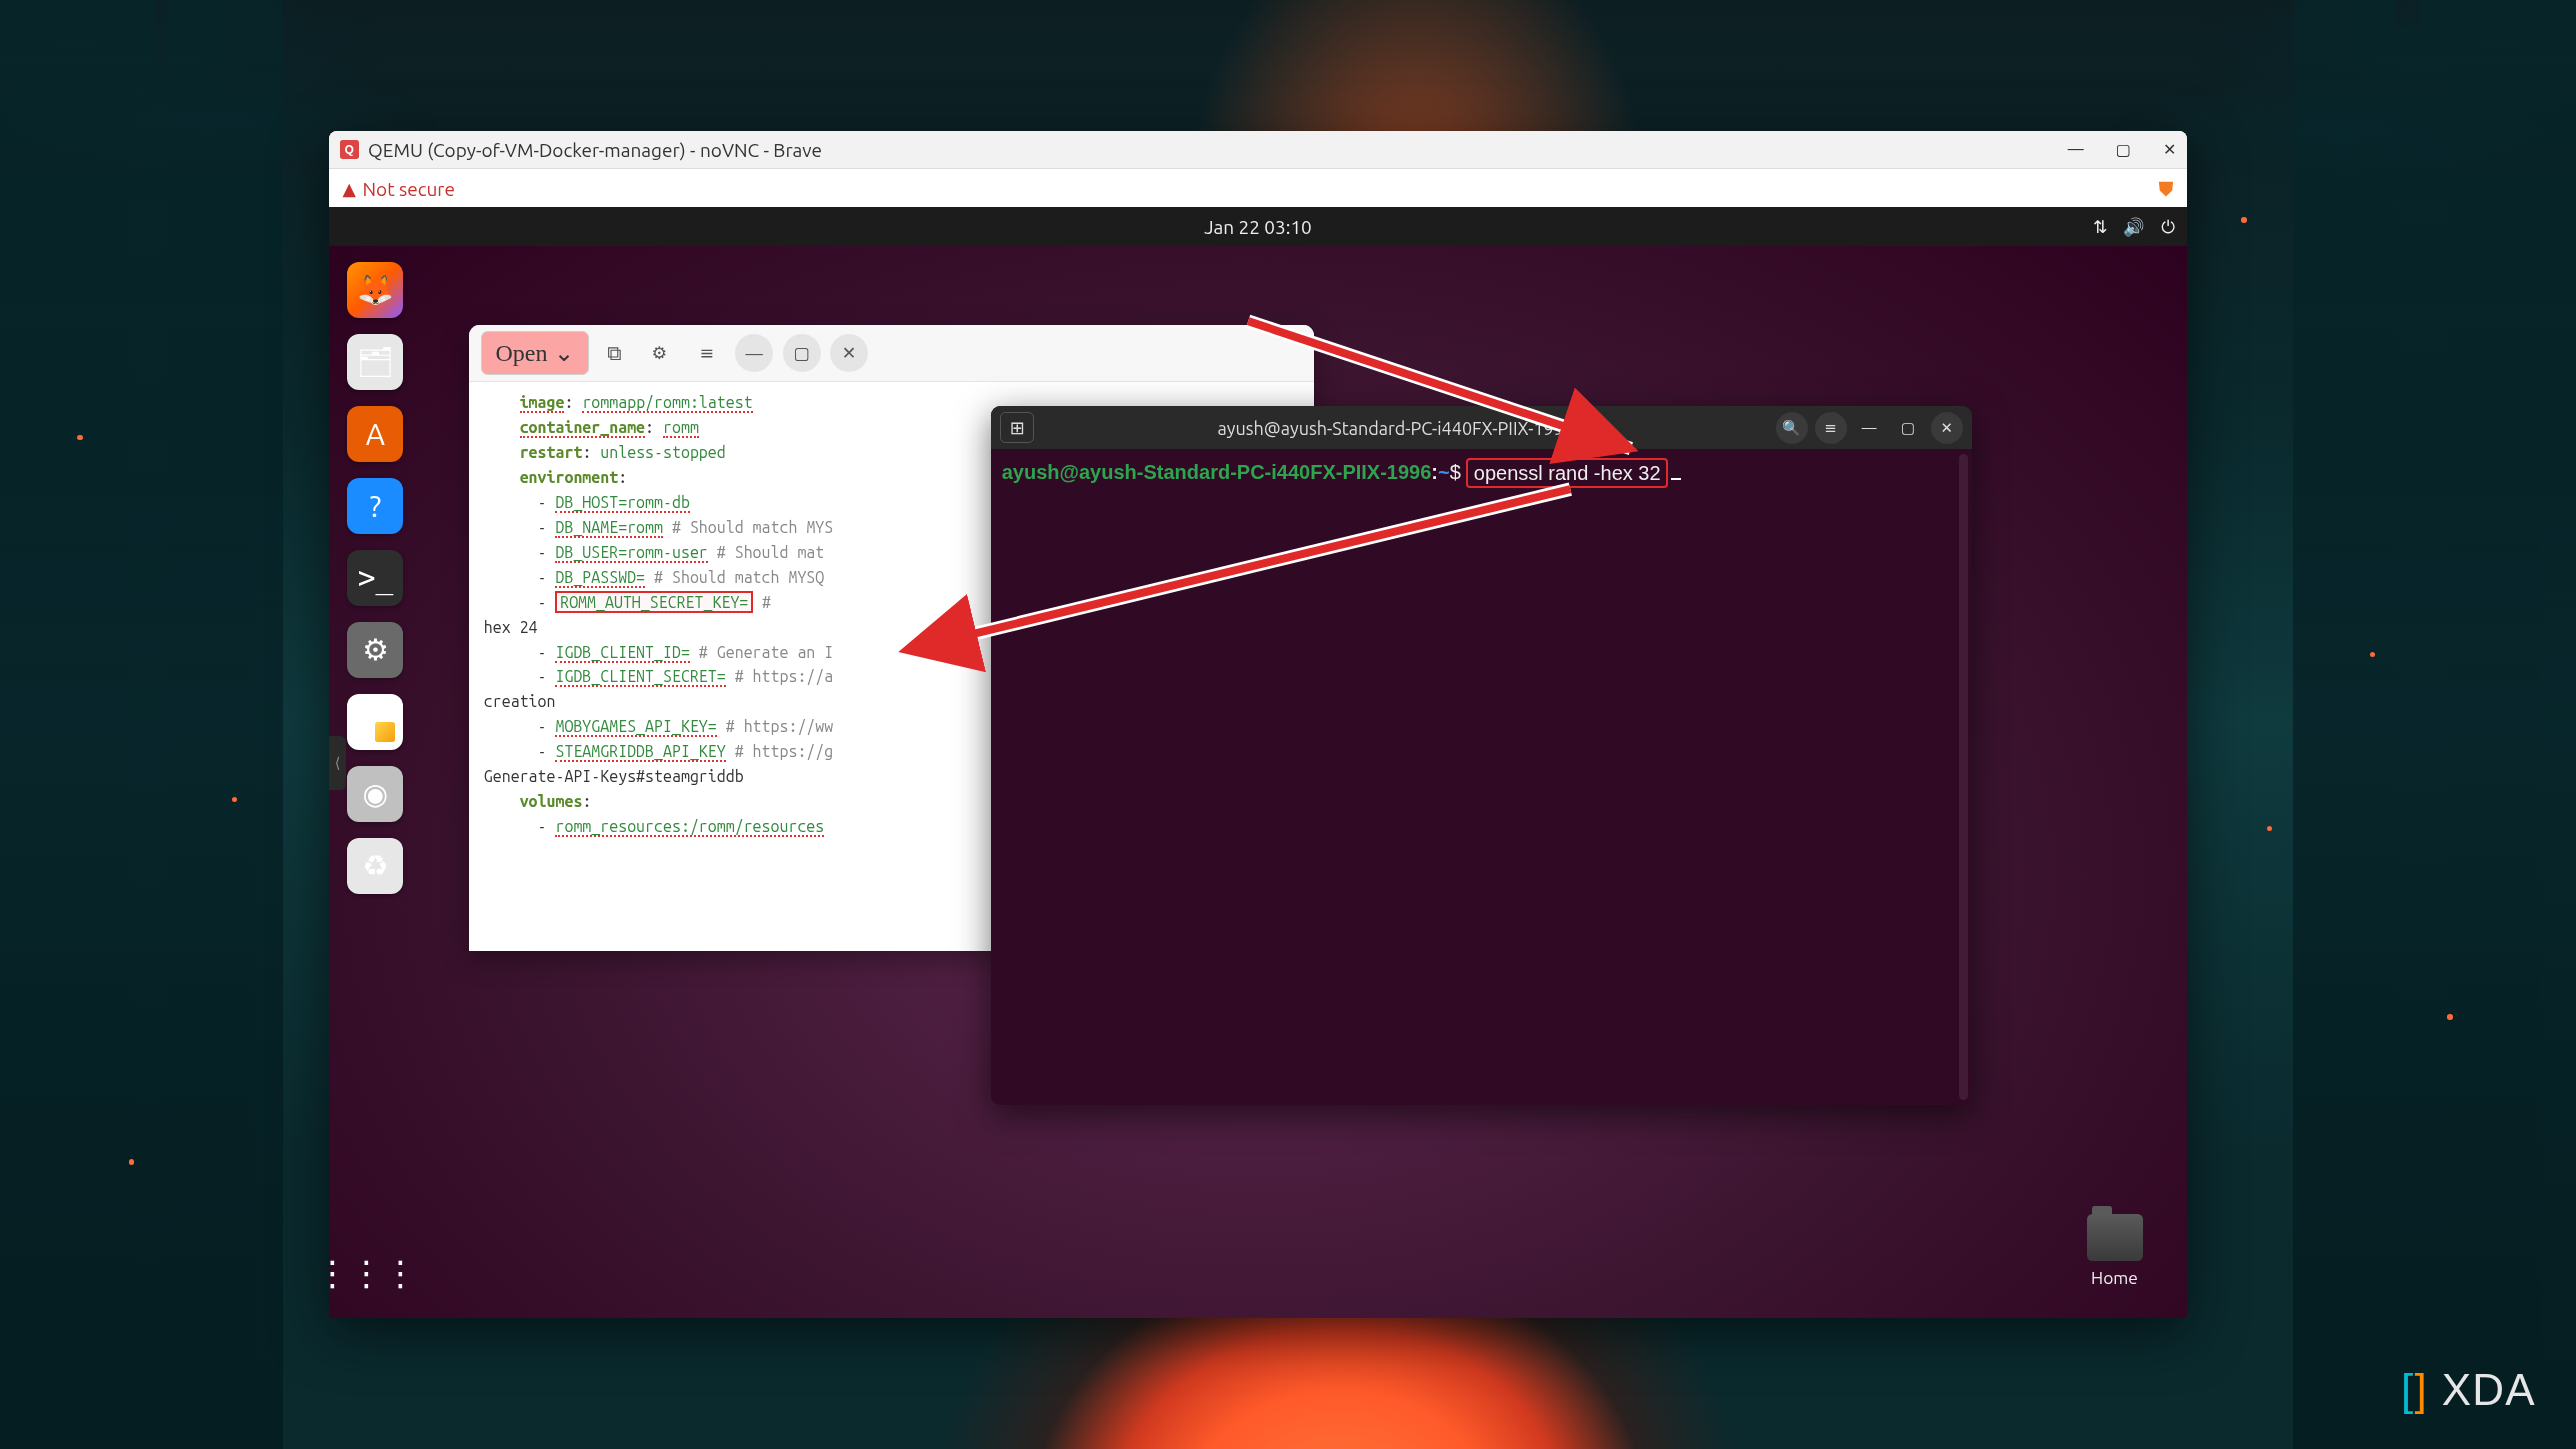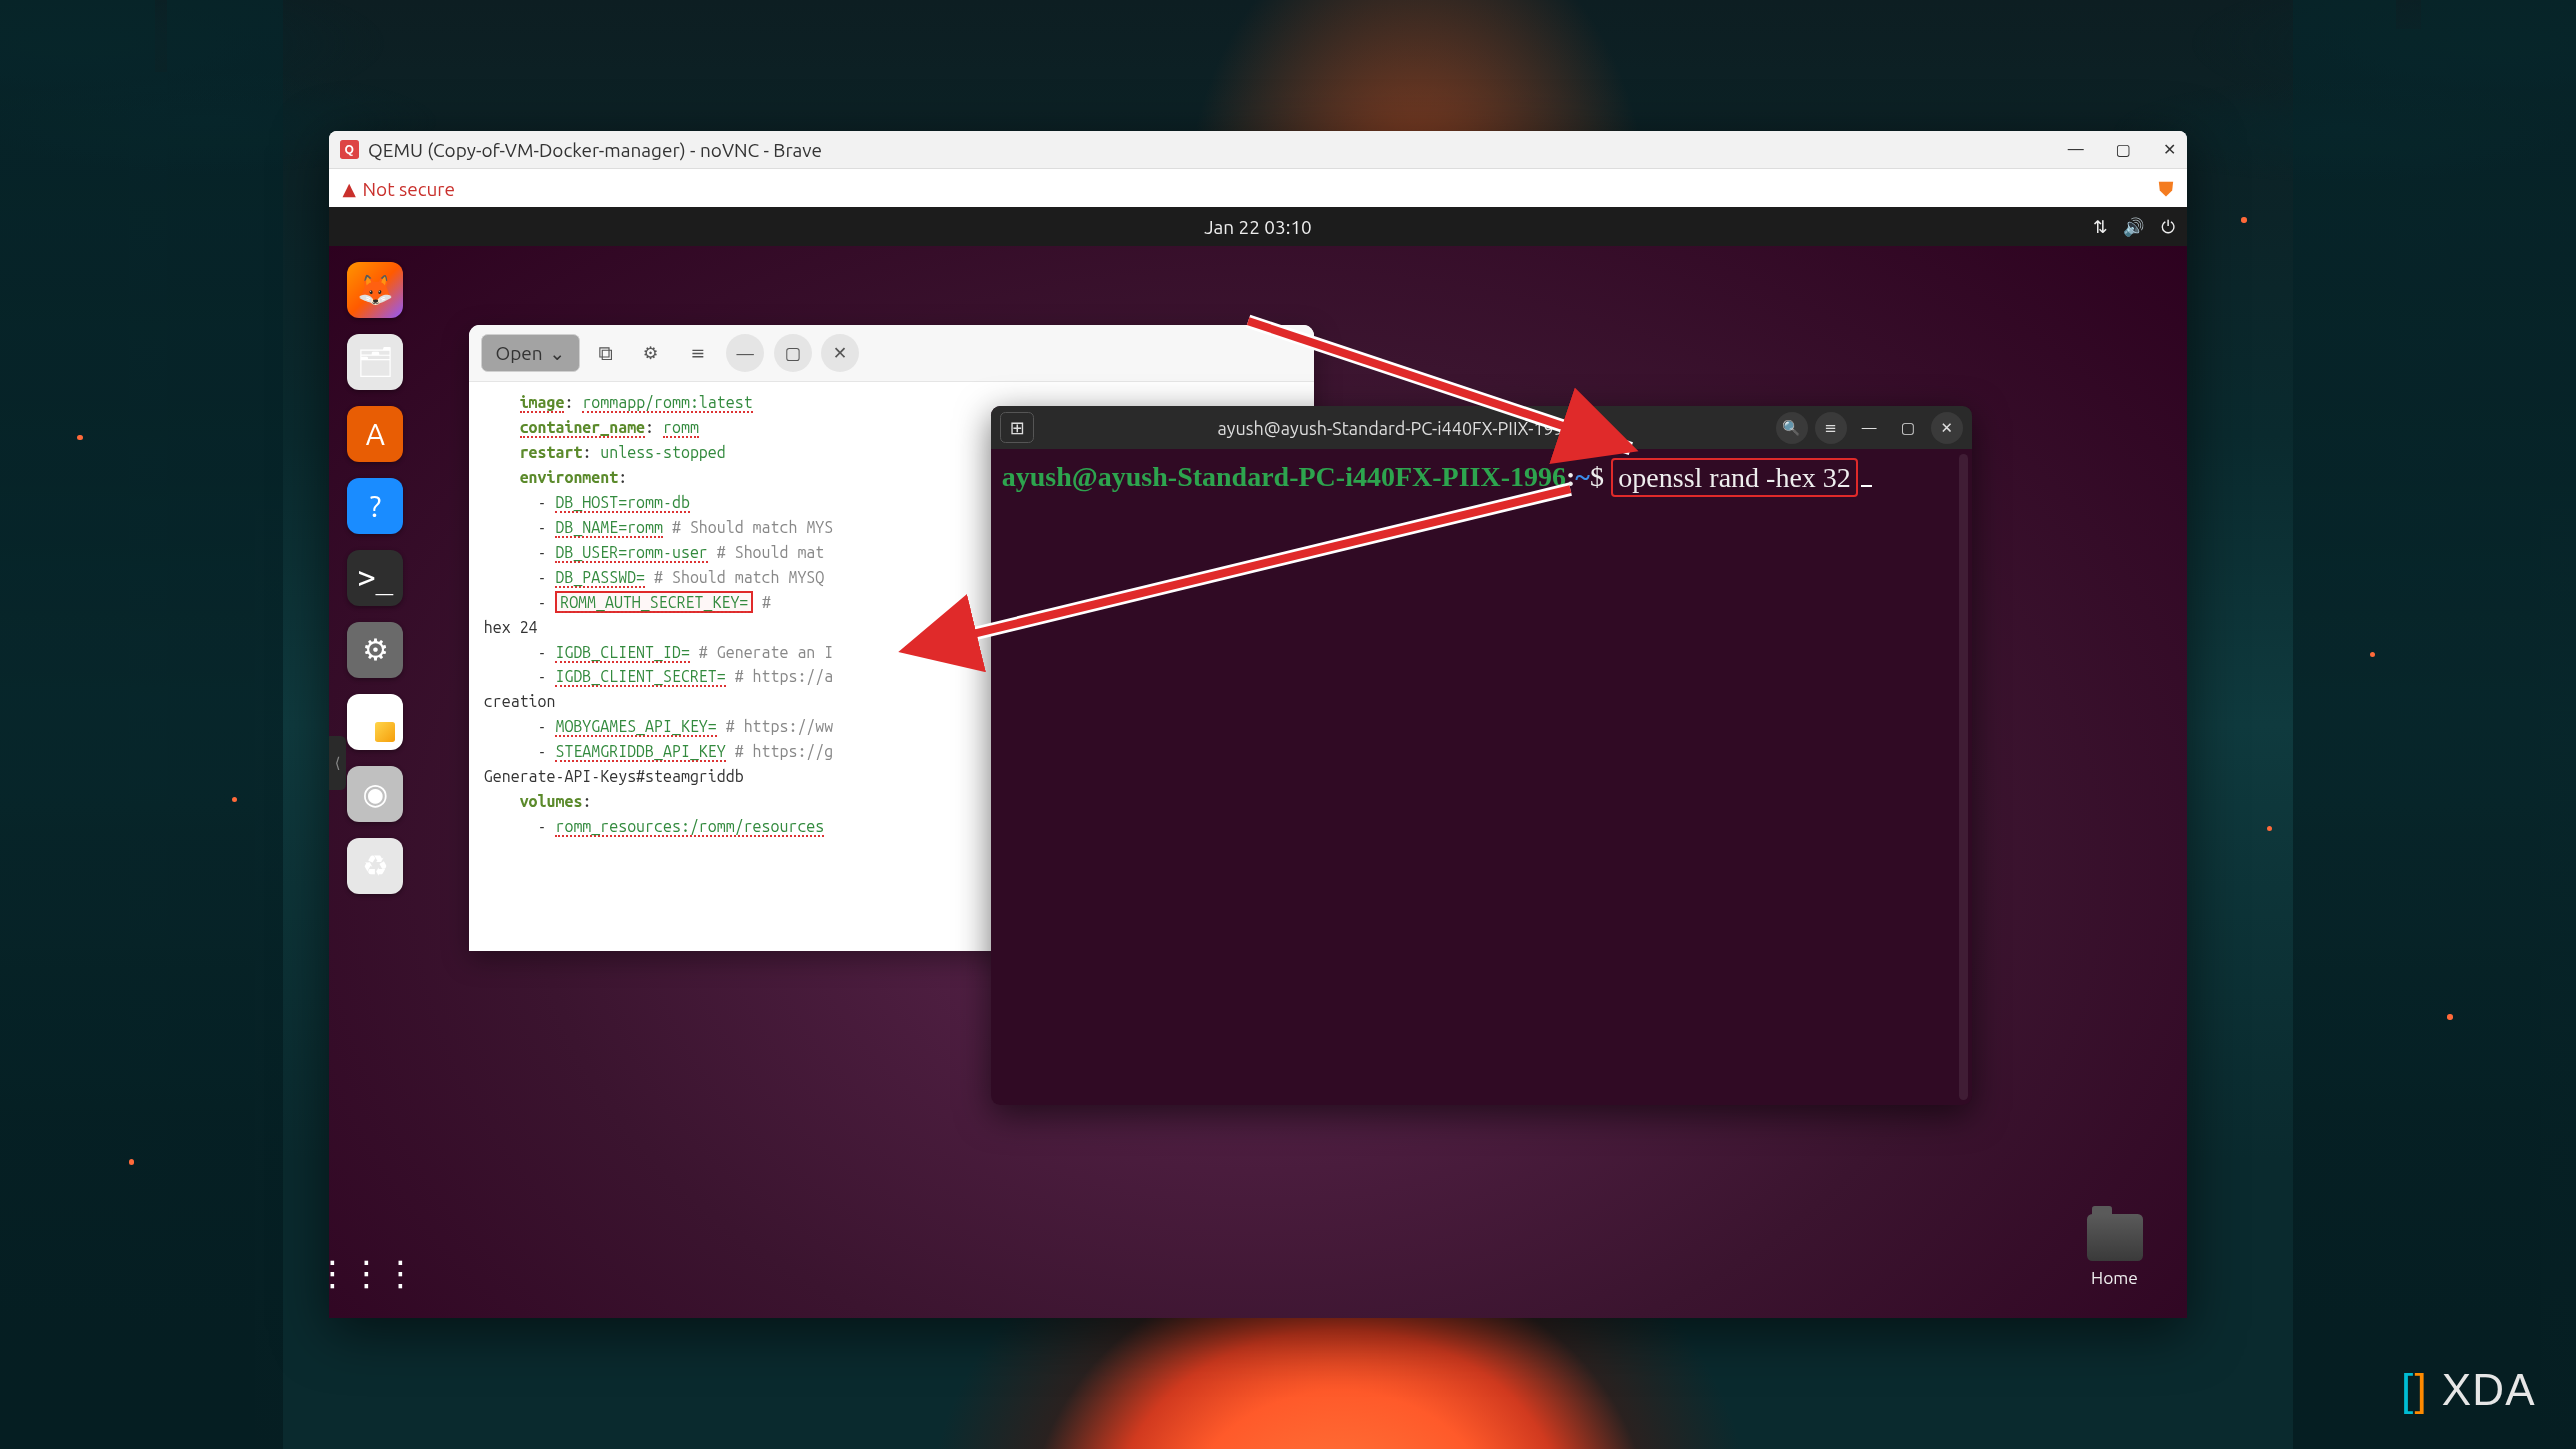--- a/index.html
+++ b/index.html
@@ -56,42 +56,42 @@
 .trash{background:#e7e7e7;color:#4a7a3a;}
 .apps{position:absolute;left:9.4px;bottom:17.4px;width:56px;height:56px;border-radius:12px;display:flex;align-items:center;justify-content:center;color:#fff;font-size:34px;}
 .home-ico{position:absolute;right:32px;bottom:31px;width:81px;text-align:center;color:#eee;font-size:17.4px;}
 .home-ico .fold{width:56px;height:47px;background:linear-gradient(180deg,#5a5a5a,#3a3a3a);border-radius:5.4px;margin:0 auto 6.7px;position:relative;}
 .home-ico .fold:before{content:"";position:absolute;top:-8px;left:5.4px;width:20px;height:8px;background:#5a5a5a;border-radius:2.7px 2.7px 0 0;}
 .novnc-tab{position:absolute;left:0;top:50%;transform:translateY(-50%);width:17.4px;height:54px;background:#2a2a2a;border-radius:0 5.4px 5.4px 0;color:#888;font-size:14.8px;display:flex;align-items:center;justify-content:center;}
 
 
 .editor{position:absolute;left:140px;top:118px;width:845px;height:626px;background:#fff;border-radius:10.7px 10.7px 0 0;box-shadow:0 8px 27px rgba(0,0,0,0.35);overflow:hidden;}
 .ed-head{height:56px;background:#f7f7f7;border-bottom:0.7px solid #e5e5e5;display:flex;align-items:center;padding:0 12px;gap:9.4px;}
-.ed-head .open{background:#a3a3a3;border:0.7px solid #d0d0d0;border-radius:6.7px;padding:6.7px 13.4px;font-size:19px;color:#333;display:flex;align-items:center;gap:6.7px;}
+.ed-head .open{background:#fca5a5;border:0.7px solid #d0d0d0;border-radius:6.7px;padding:6.7px 13.4px;font-size:24px;color:#333;display:flex;align-items:center;gap:6.7px;font-family:Liberation Serif, serif;}
 .ed-head .newtab{padding:5.4px 9.4px;border-radius:5.4px;font-size:20px;color:#555;}
 .ed-head .title{flex:1;text-align:center;line-height:1.2;}
 .ed-head .title .fn{font-size:19.5px;color:#333;font-weight:bold;}
 .ed-head .title .path{font-size:14.8px;color:#888;}
 .ed-head .hbtn{width:38px;height:38px;border-radius:50%;display:flex;align-items:center;justify-content:center;font-size:17.4px;color:#555;}
 .ed-head .hbtn.bg{background:#e5e5e5;}
 .ed-body{padding:8px 14.8px;font-family:"Ubuntu Mono","DejaVu Sans Mono",monospace;font-size:16px;line-height:1.56;color:#333;white-space:pre;}
 .k{color:#5b8a2b;font-weight:bold;}
 .v{color:#338a3e;}
 .c{color:#888;}
 .u{border-bottom:2px dotted #d33;}
 .ed-body .hl{border:2.7px solid #e02a2a;padding:0 2.7px;border-radius:0;background:rgba(224,42,42,0.04);}
 
 
 .terminal{position:absolute;left:662px;top:199px;width:981px;height:699px;background:#300a24;border-radius:9.4px;box-shadow:0 9.4px 34px rgba(0,0,0,0.55);display:flex;flex-direction:column;}
 .tm-head{height:43px;background:#2a2a2a;border-radius:9.4px 9.4px 0 0;display:flex;align-items:center;padding:0 9.4px;gap:6.7px;color:#ddd;font-size:18px;}
 .tm-head .tab{width:32px;height:29.5px;border:0.7px solid #555;border-radius:5.4px;display:flex;align-items:center;justify-content:center;}
 .tm-head .ttl{flex:1;text-align:center;}
 .tm-head .hbtn{width:32px;height:32px;border-radius:50%;display:flex;align-items:center;justify-content:center;background:#3a3a3a;font-size:14.8px;}
 .tm-head .hbtn.nm{background:transparent;}
-.tm-body{flex:1;padding:9.4px 10.7px 9.4px 10.7px;font-family:Liberation Serif, serif;font-size:28px;color:#eee;position:relative;}
+.tm-body{flex:1;padding:9.4px 10.7px 9.4px 10.7px;font-family:Liberation Sans, sans-serif;font-size:20px;color:#eee;position:relative;}
 .tm-body .scroll{position:absolute;right:4px;top:5.4px;bottom:5.4px;width:9.4px;background:rgba(255,255,255,0.08);border-radius:4.7px;}
 .prompt{color:#2da44e;font-weight:bold;}
 .prompt .path{color:#3b8eea;}
 .tm-body .cmd{border:2.7px solid #e02a2a;padding:1.3px 5.4px;border-radius:4px;color:#eee;display:inline-block;}
 .cursor{display:inline-block;width:10.7px;height:1.3px;background:#fff;vertical-align:baseline;margin-left:2.7px;}
 
 
 .arrow{position:absolute;pointer-events:none;}
 .arrow svg{overflow:visible;}
 

